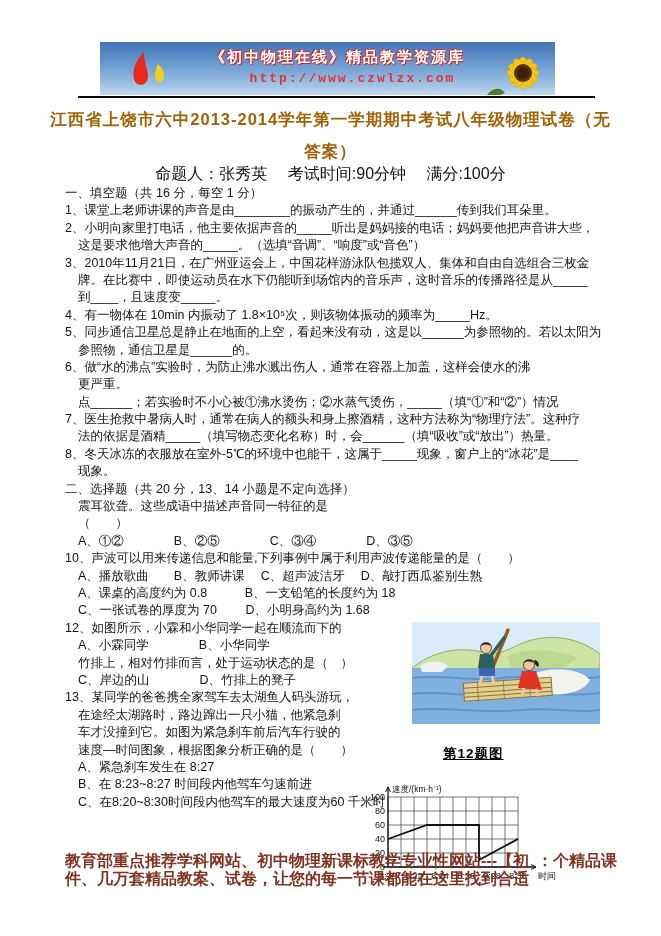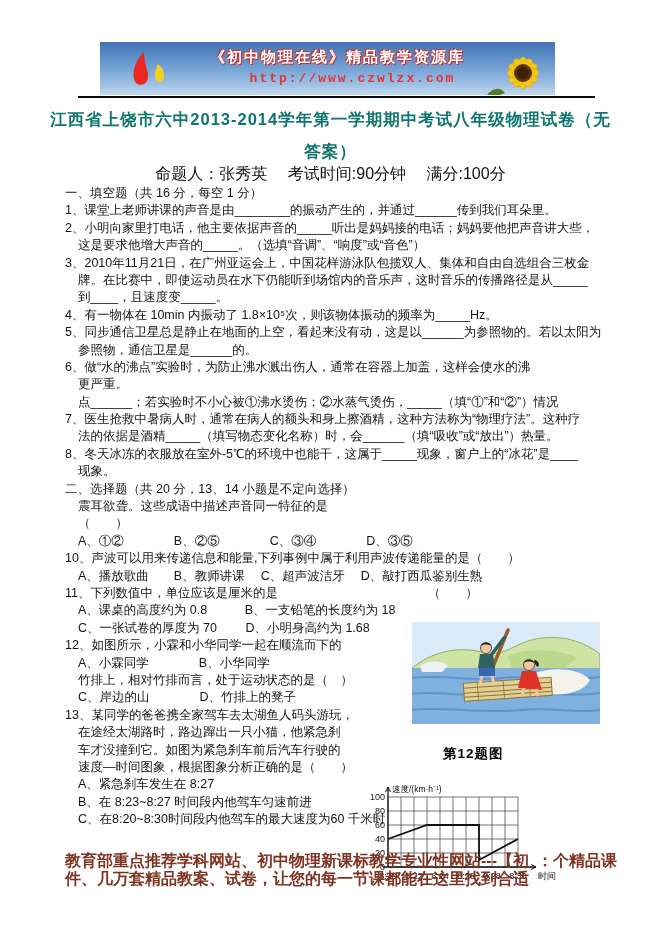--- a/index.html
+++ b/index.html
@@ -43,20 +43,21 @@
     position:absolute; left:65px; top:185px; width:548px;
     font-size:12.5px; color:#141414; 
   }
   #question-lines .line { line-height:17.4px; height:17.4px; white-space:pre; }
   #question-lines .line.cont { padding-left:13px; }
   
   #raft-fig { position:absolute; left:412px; top:622px; width:188px; height:102px; }
   #fig12-caption {
     position:absolute; left:443px; top:745px; font-weight:bold; font-size:13.5px; color:#000;
     letter-spacing:1px;
+    text-decoration:underline;
   }
   
   #chart-wrap { position:absolute; left:368px; top:783px; width:290px; height:120px; }
   
   .footer-text { position:absolute; font-size:16px; font-weight:bold; white-space:nowrap; }
   #footer-line1 { left:65px; top:851px; }
   #footer-frag  { left:537px; top:851px; }
   #footer-line2 { left:65px; top:869px; }
 </style>
 </head>
@@ -82,21 +83,21 @@
           <ellipse rx="6" ry="16" transform="rotate(150)"></ellipse>
         </g>
         <circle r="9" fill="#5a3210"></circle>
         <circle r="6" fill="#3c2008"></circle>
       </g>
       <path d="M2,48 C8,40 16,40 20,46 C12,50 5,50 2,48 Z" fill="#4f7a28"></path>
     </svg>
   </div>
   <div id="divider"></div>
 
-  <div id="doc-title" style="color: #0f766e;">
+  <div id="doc-title" style="color: #a16207;">
     <div>江西省上饶市六中2013-2014学年第一学期期中考试八年级物理试卷（无</div>
     <div>答案）</div>
   </div>
   <div id="doc-info">命题人：张秀英　 考试时间:90分钟　 满分:100分</div>
 
   <div id="question-lines">
       <div class="line">一、填空题（共 16 分，每空 1 分）</div>
       <div class="line">1、课堂上老师讲课的声音是由________的振动产生的，并通过______传到我们耳朵里。</div>
       <div class="line">2、小明向家里打电话，他主要依据声音的_____听出是妈妈接的电话；妈妈要他把声音讲大些，</div>
       <div class="line cont">这是要求他增大声音的_____。（选填“音调”、“响度”或“音色”）</div>
@@ -112,21 +113,20 @@
       <div class="line">7、医生抢救中暑病人时，通常在病人的额头和身上擦酒精，这种方法称为“物理疗法”。这种疗</div>
       <div class="line cont">法的依据是酒精_____（填写物态变化名称）时，会______（填“吸收”或“放出”）热量。</div>
       <div class="line">8、冬天冰冻的衣服放在室外-5℃的环境中也能干，这属于_____现象，窗户上的“冰花”是____</div>
       <div class="line cont">现象。</div>
       <div class="line">二、选择题（共 20 分，13、14 小题是不定向选择）</div>
       <div class="line cont">震耳欲聋。这些成语中描述声音同一特征的是</div>
       <div class="line cont">（　　）</div>
       <div class="line cont">A、①②　　　　B、②⑤　　　　C、③④　　　　D、③⑤</div>
       <div class="line">10、声波可以用来传递信息和能量,下列事例中属于利用声波传递能量的是（　　）</div>
       <div class="line cont">A、播放歌曲　　B、教师讲课　 C、超声波洁牙　 D、敲打西瓜鉴别生熟</div>
-      <div class="line">11、下列数值中，单位应该是厘米的是　　　　　　　　　　　　（　　）</div>
       <div class="line cont">A、课桌的高度约为 0.8　　　B、一支铅笔的长度约为 18</div>
       <div class="line cont">C、一张试卷的厚度为 70　　 D、小明身高约为 1.68</div>
       <div class="line">12、如图所示，小霖和小华同学一起在顺流而下的</div>
       <div class="line cont">A、小霖同学　　　　B、小华同学</div>
       <div class="line cont">竹排上，相对竹排而言，处于运动状态的是（　）</div>
       <div class="line cont">C、岸边的山　　　　D、竹排上的凳子</div>
       <div class="line">13、某同学的爸爸携全家驾车去太湖鱼人码头游玩，</div>
       <div class="line cont">在途经太湖路时，路边蹿出一只小猫，他紧急刹</div>
       <div class="line cont">车才没撞到它。如图为紧急刹车前后汽车行驶的</div>
       <div class="line cont">速度—时间图象，根据图象分析正确的是（　　）</div>

